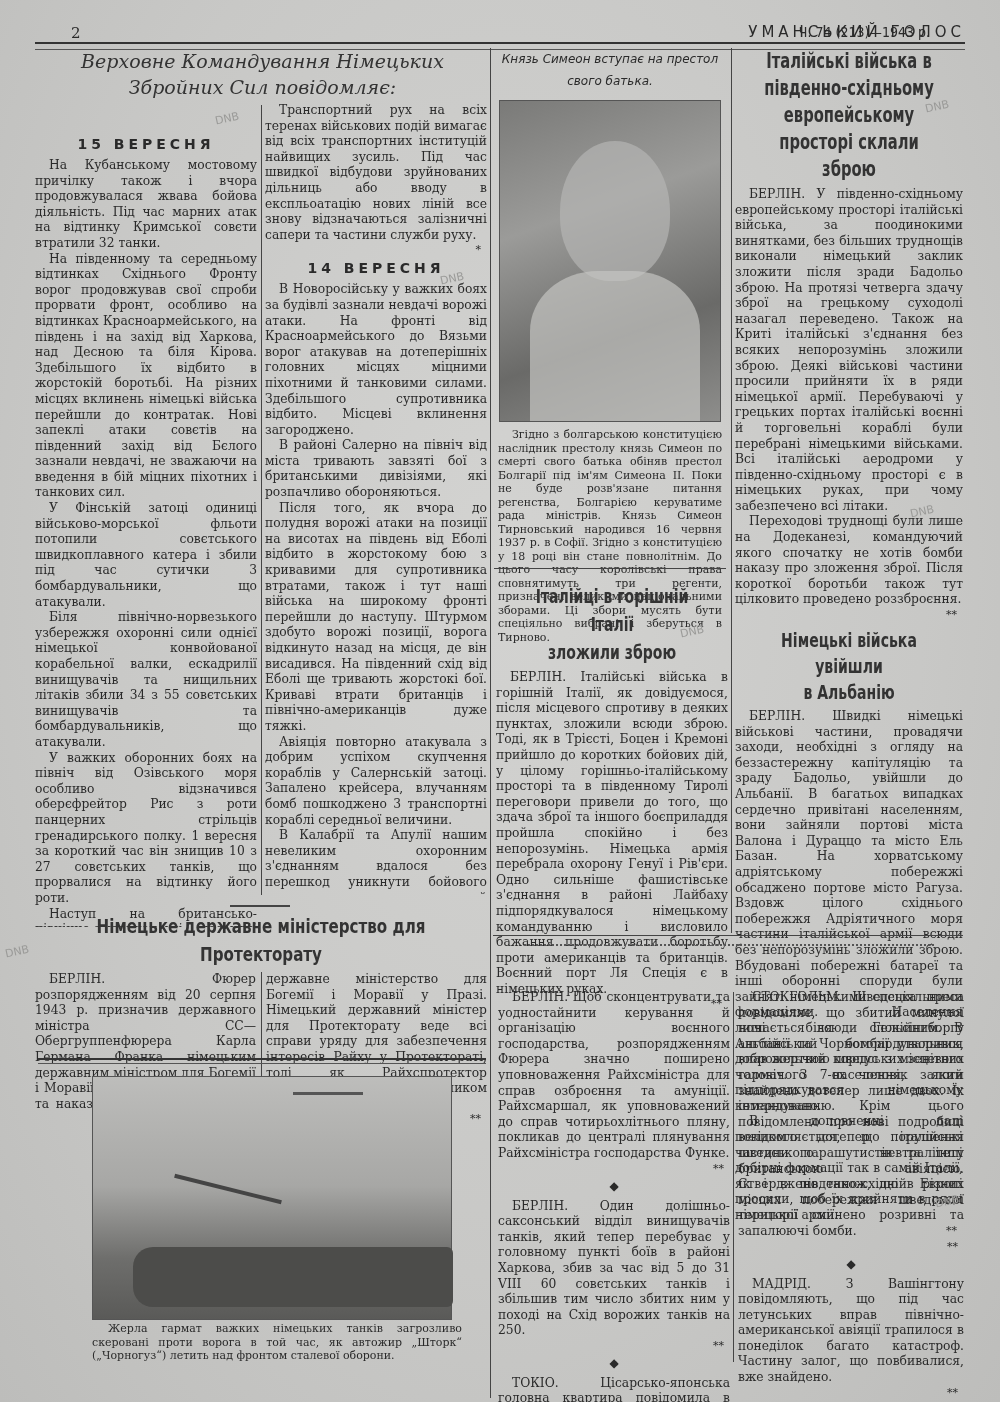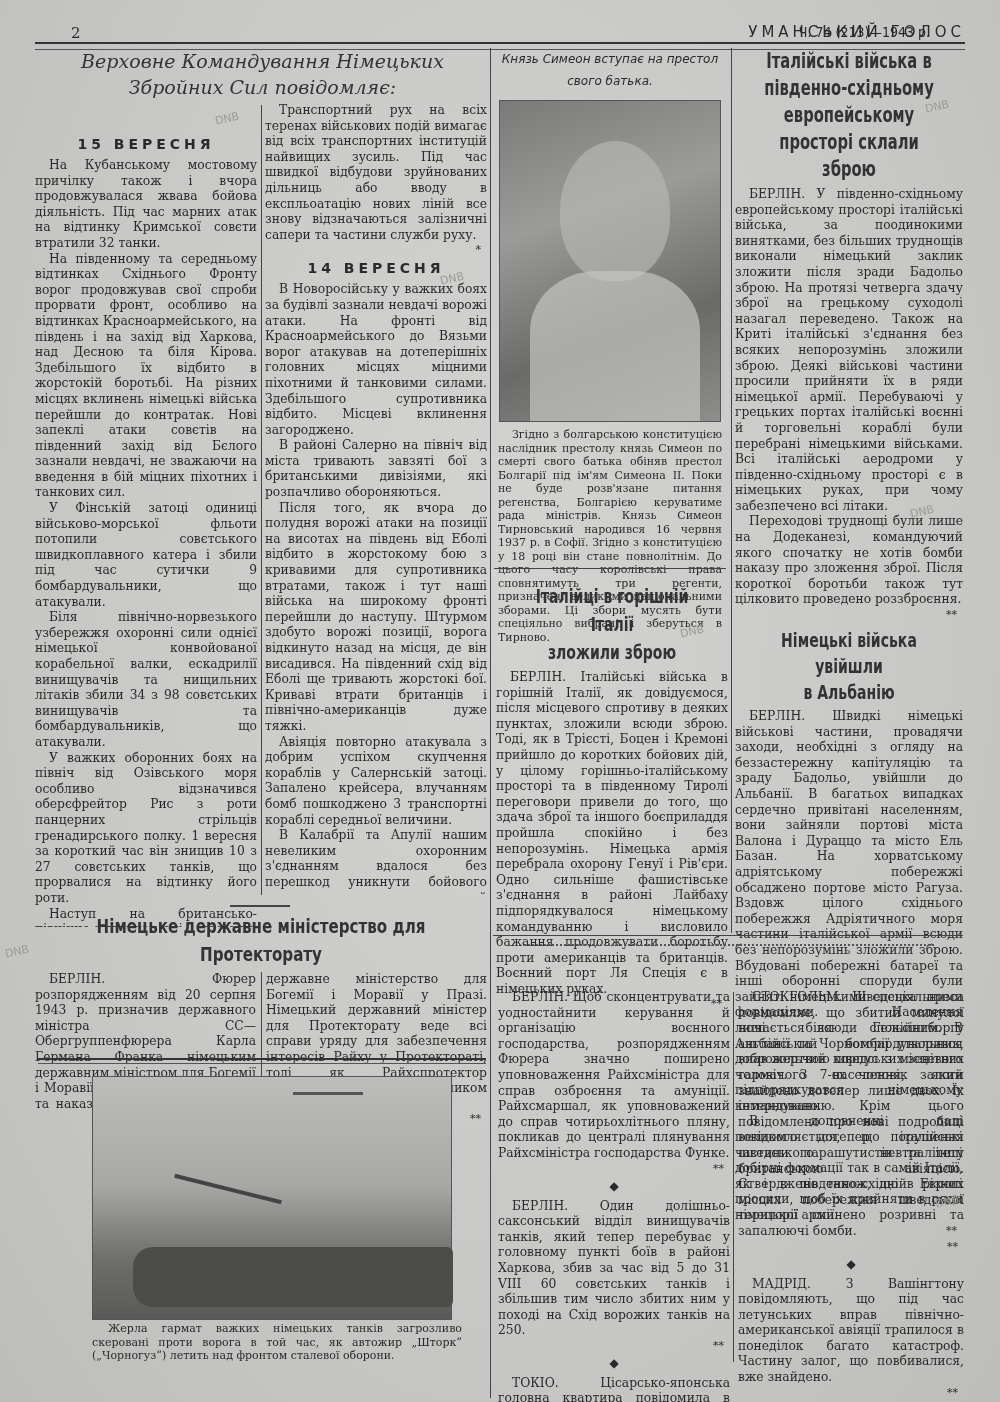--- a/index.html
+++ b/index.html
@@ -42,22 +42,22 @@
   <div class="abs" style="left:40px;top:48px;width:445px;">
     <div class="head-script" style="font-size:19px;line-height:26px;">Верховне Командування Німецьких</div>
     <div class="head-script" style="font-size:19px;line-height:26px;">Збройних Сил повідомляє:</div>
   </div>
 
   <div class="abs" style="left:35px;top:100px;width:222px;height:795px;overflow:hidden;margin-top:32px;">
     <div class="date-head">15 ВЕРЕСНЯ</div>
     <div class="body-text">
       <p>На Кубанському мостовому причілку також і вчора продовжувалася жвава бойова діяльність. Під час марних атак на відтинку Кримської совєти втратили 32 танки.</p>
       <p>На південному та середньому відтинках Східнього Фронту ворог продовжував свої спроби прорвати фронт, особливо на відтинках Красноармейського, на південь і на захід від Харкова, над Десною та біля Кірова. Здебільшого їх відбито в жорстокій боротьбі. На різних місцях вклинень німецькі війська перейшли до контратак. Нові запеклі атаки совєтів на південний захід від Бєлого зазнали невдачі, не зважаючи на введення в бій міцних піхотних і танкових сил.</p>
-      <p>У Фінській затоці одиниці військово-морської фльоти потопили совєтського швидкоплавного катера і збили під час сутички 9 бомбардувальники, що атакували.</p>
-      <p>Біля північно-норвезького узбережжя охоронні сили однієї німецької конвойованої корабельної валки, ескадрилії винищувачів та нищильних літаків збили 34 з 98 совєтських винищувачів та бомбардувальників, що атакували.</p>
+      <p>У Фінській затоці одиниці військово-морської фльоти потопили совєтського швидкоплавного катера і збили під час сутички 3 бомбардувальники, що атакували.</p>
+      <p>Біля північно-норвезького узбережжя охоронні сили однієї німецької конвойованої корабельної валки, ескадрилії винищувачів та нищильних літаків збили 34 з 55 совєтських винищувачів та бомбардувальників, що атакували.</p>
       <p>У важких оборонних боях на північ від Озівського моря особливо відзначився оберєфрейтор Рис з роти панцерних стрільців гренадирського полку. 1 вересня за короткий час він знищив 10 з 27 совєтських танків, що прорвалися на відтинку його роти.</p>
       <p>Наступ на британсько-північно-американські десантні з'єднання біля Салерно та Еболі привів вчора до великих успіхів. Одну групу ворожих сил оточено, другу знищено. Числа здобичі та полонених постійно зростають. Ворог, якого вчора біля Еболі відкинуто назад, становить поблизу узбережжя новий спротив під захистом своєї корабельної артилерії.</p>
 
     </div>
   </div>
   <div class="vline" style="left:261px;top:105px;height:790px;"></div>
 
   <div class="abs" style="left:265px;top:103px;width:222px;height:792px;overflow:hidden;">
     <div class="body-text">
       <p>Транспортний рух на всіх теренах військових подій вимагає від всіх транспортних інституцій найвищих зусиль. Під час швидкої відбудови зруйнованих дільниць або вводу в експльоатацію нових ліній все знову відзначаються залізничні сапери та частини служби руху.</p>

